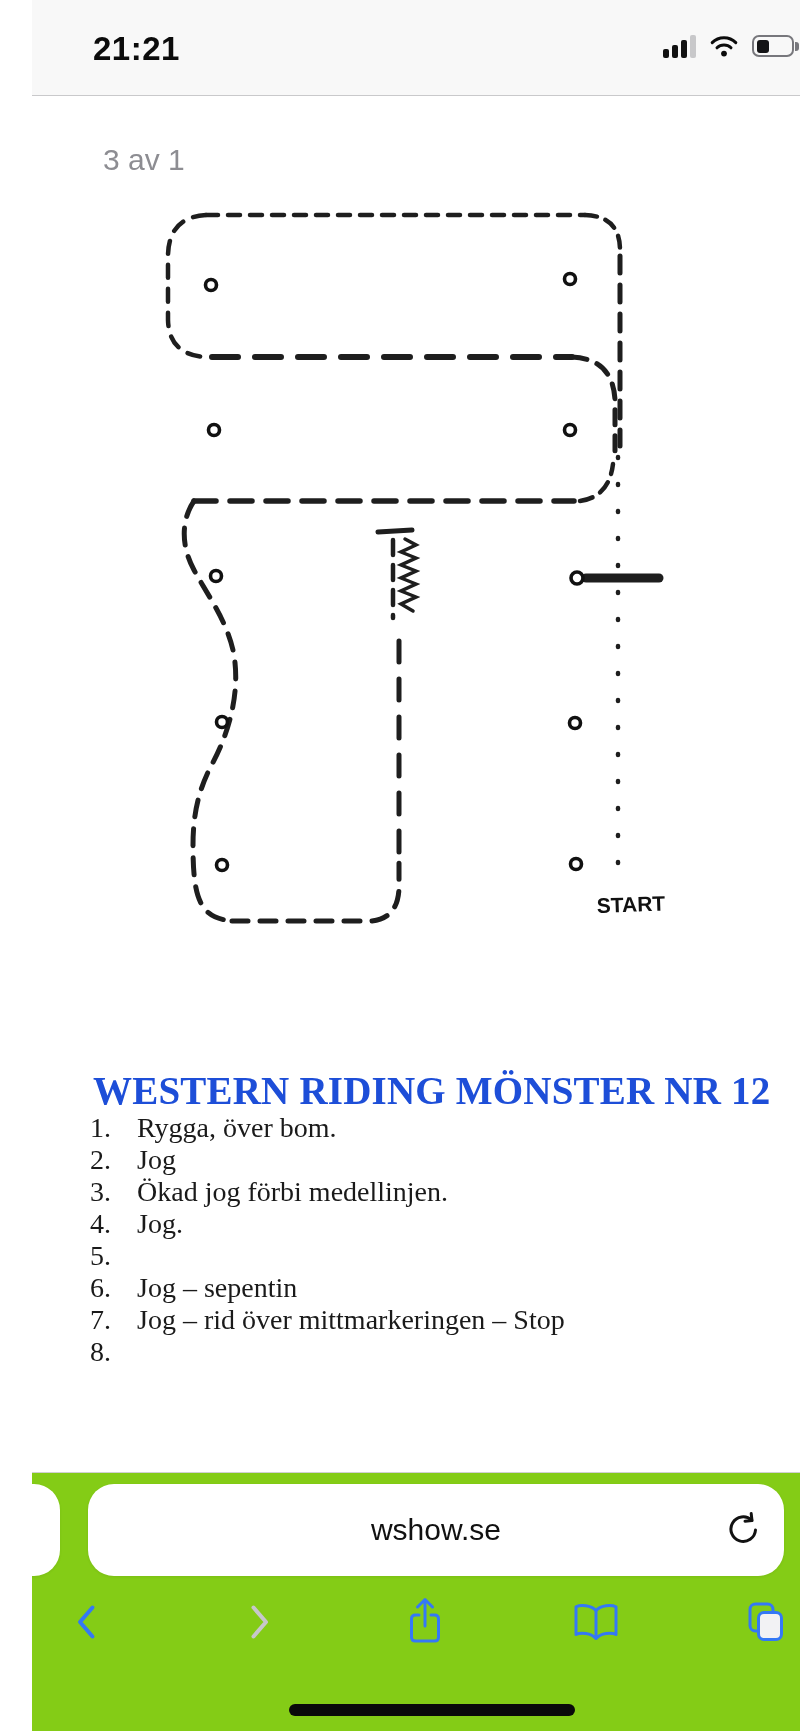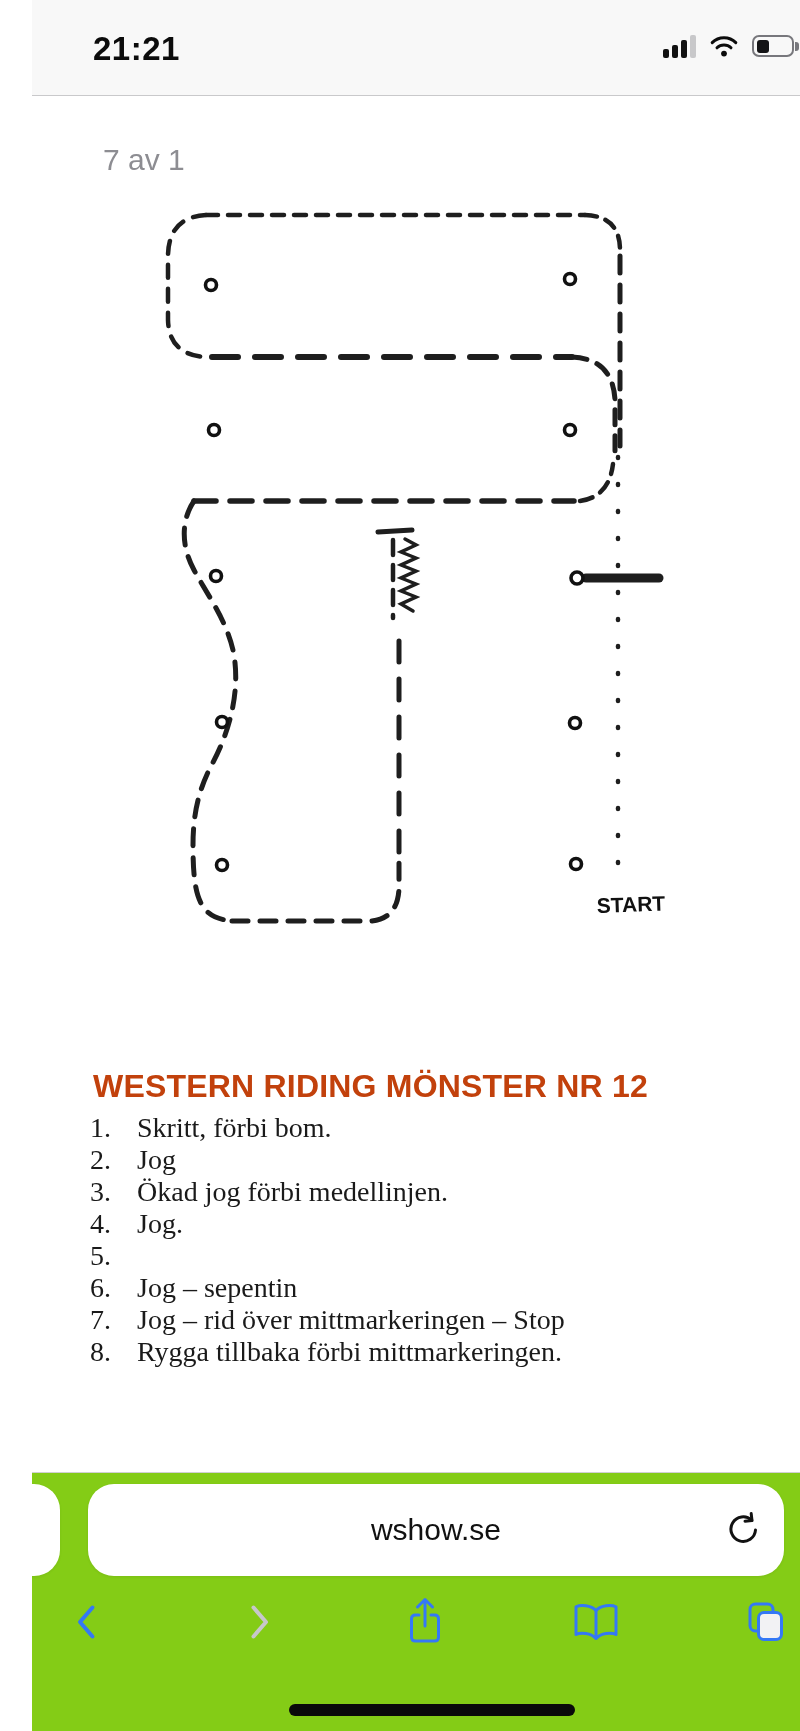--- a/index.html
+++ b/index.html
@@ -24,22 +24,22 @@
   .battery:after { content:""; position:absolute; right:-7px; top:5px; width:4px; height:9px;
     background:#77777c; border-radius:0 3px 3px 0; }
 
   
   .page-indicator { position:absolute; left:71px; top:143px; font-size:30px; color:#8d8d92; z-index:2; }
 
   
   .diagram-svg { position:absolute; left:0; top:0; width:800px; height:960px; z-index:1; pointer-events:none; }
 
   
-  .doc-title { position:absolute; left:61px; top:1068px; font-size:32px; font-weight:700;
-    color:#c2410c; letter-spacing:0.2px; white-space:nowrap; z-index:2; }
+  .doc-title { position:absolute; left:61px; top:1068px; font-size:39px; font-weight:700;
+    color:#1d4ed8; letter-spacing:0.2px; white-space:nowrap; z-index:2;font-family:Liberation Serif, serif; }
   .pattern-list { position:absolute; left:58px; top:1112px; width:700px; z-index:2;
     font-family:"Liberation Serif", serif; font-size:28px; color:#1a1a1a; }
   .pattern-list .row { display:flex; height:32px; line-height:32px; white-space:nowrap; }
   .pattern-list .num { width:47px; flex:0 0 47px; }
 
   
   .bottom-bar { position:absolute; left:0; top:1472px; width:800px; height:259px;
     background:#84cc16; border-top:1px solid #d0d0d2; z-index:5; }
   .url-pill { position:absolute; left:56px; top:11px; width:696px; height:92px;
     background:#ffffff; border-radius:26px; box-shadow:0 1px 3px rgba(0,0,0,0.07); }
@@ -70,21 +70,21 @@
         <path d="M3.2 8.6 a16.5 16.5 0 0 1 23.6 0" fill="none" stroke="#0c0c0c" stroke-width="3" stroke-linecap="round"></path>
         <path d="M8 13.8 a10 10 0 0 1 14 0" fill="none" stroke="#0c0c0c" stroke-width="3" stroke-linecap="round"></path>
         <circle cx="15" cy="19.6" r="2.9" fill="#0c0c0c"></circle>
       </svg>
       <div class="battery">
         <div class="battery-fill"></div>
       </div>
     </div>
   </div>
 
-  <div class="page-indicator">7 av 1</div>
+  <div class="page-indicator">3 av 1</div>
 
   <svg class="diagram-svg" viewBox="0 0 800 960">
     <g stroke="#1e1e1e" fill="none" stroke-linecap="round">
 
       <path d="M174 215 H553" stroke-width="4.5" stroke-dasharray="12 10"></path>
       <path d="M553 215 Q588 216 588 250" stroke-width="4.5" stroke-dasharray="12 9"></path>
       <path d="M588 256 V446" stroke-width="5" stroke-dasharray="17 12"></path>
       <path d="M174 215 Q137 217 136 255 V320 Q137 355 174 357" stroke-width="4.5" stroke-dasharray="13 11"></path>
 
       <path d="M180 357 H540" stroke-width="6" stroke-dasharray="26 17"></path>
@@ -121,21 +121,21 @@
       <circle cx="190" cy="865" r="5.5"></circle>
         <circle cx="544" cy="864" r="5.5"></circle>
     </g>
     <text x="565" y="913" font-family="Liberation Sans, sans-serif" font-weight="700" font-size="21" fill="#111" transform="rotate(-2 565 913)">START</text>
   </svg>
 
   <div class="doc-title">WESTERN RIDING MÖNSTER NR 12</div>
   <div class="pattern-list">
     <div class="row">
         <span class="num">1.</span>
-        <span>Skritt, förbi bom.</span>
+        <span>Rygga, över bom.</span>
       </div>
     <div class="row">
         <span class="num">2.</span>
         <span>Jog</span>
       </div>
     <div class="row">
         <span class="num">3.</span>
         <span>Ökad jog förbi medellinjen.</span>
       </div>
     <div class="row">
@@ -148,21 +148,20 @@
     <div class="row">
         <span class="num">6.</span>
         <span>Jog – sepentin</span>
       </div>
     <div class="row">
         <span class="num">7.</span>
         <span>Jog – rid över mittmarkeringen – Stop</span>
       </div>
     <div class="row">
         <span class="num">8.</span>
-        <span>Rygga tillbaka förbi mittmarkeringen.</span>
       </div>
   </div>
 
   <div class="bottom-bar">
     <div class="url-pill-stub"></div>
     <div class="url-pill">
       <div class="url-text">wshow.se</div>
       <svg class="reload-btn" viewBox="0 0 40 40">
         <path d="M31.5 20 A12.3 12.3 0 1 1 27.7 10.2" fill="none" stroke="#121212" stroke-width="3" stroke-linecap="round"></path>
         <path d="M27.2 3.6 L28 10.6 L21 11.2" fill="none" stroke="#121212" stroke-width="3" stroke-linecap="round" stroke-linejoin="round"></path>

